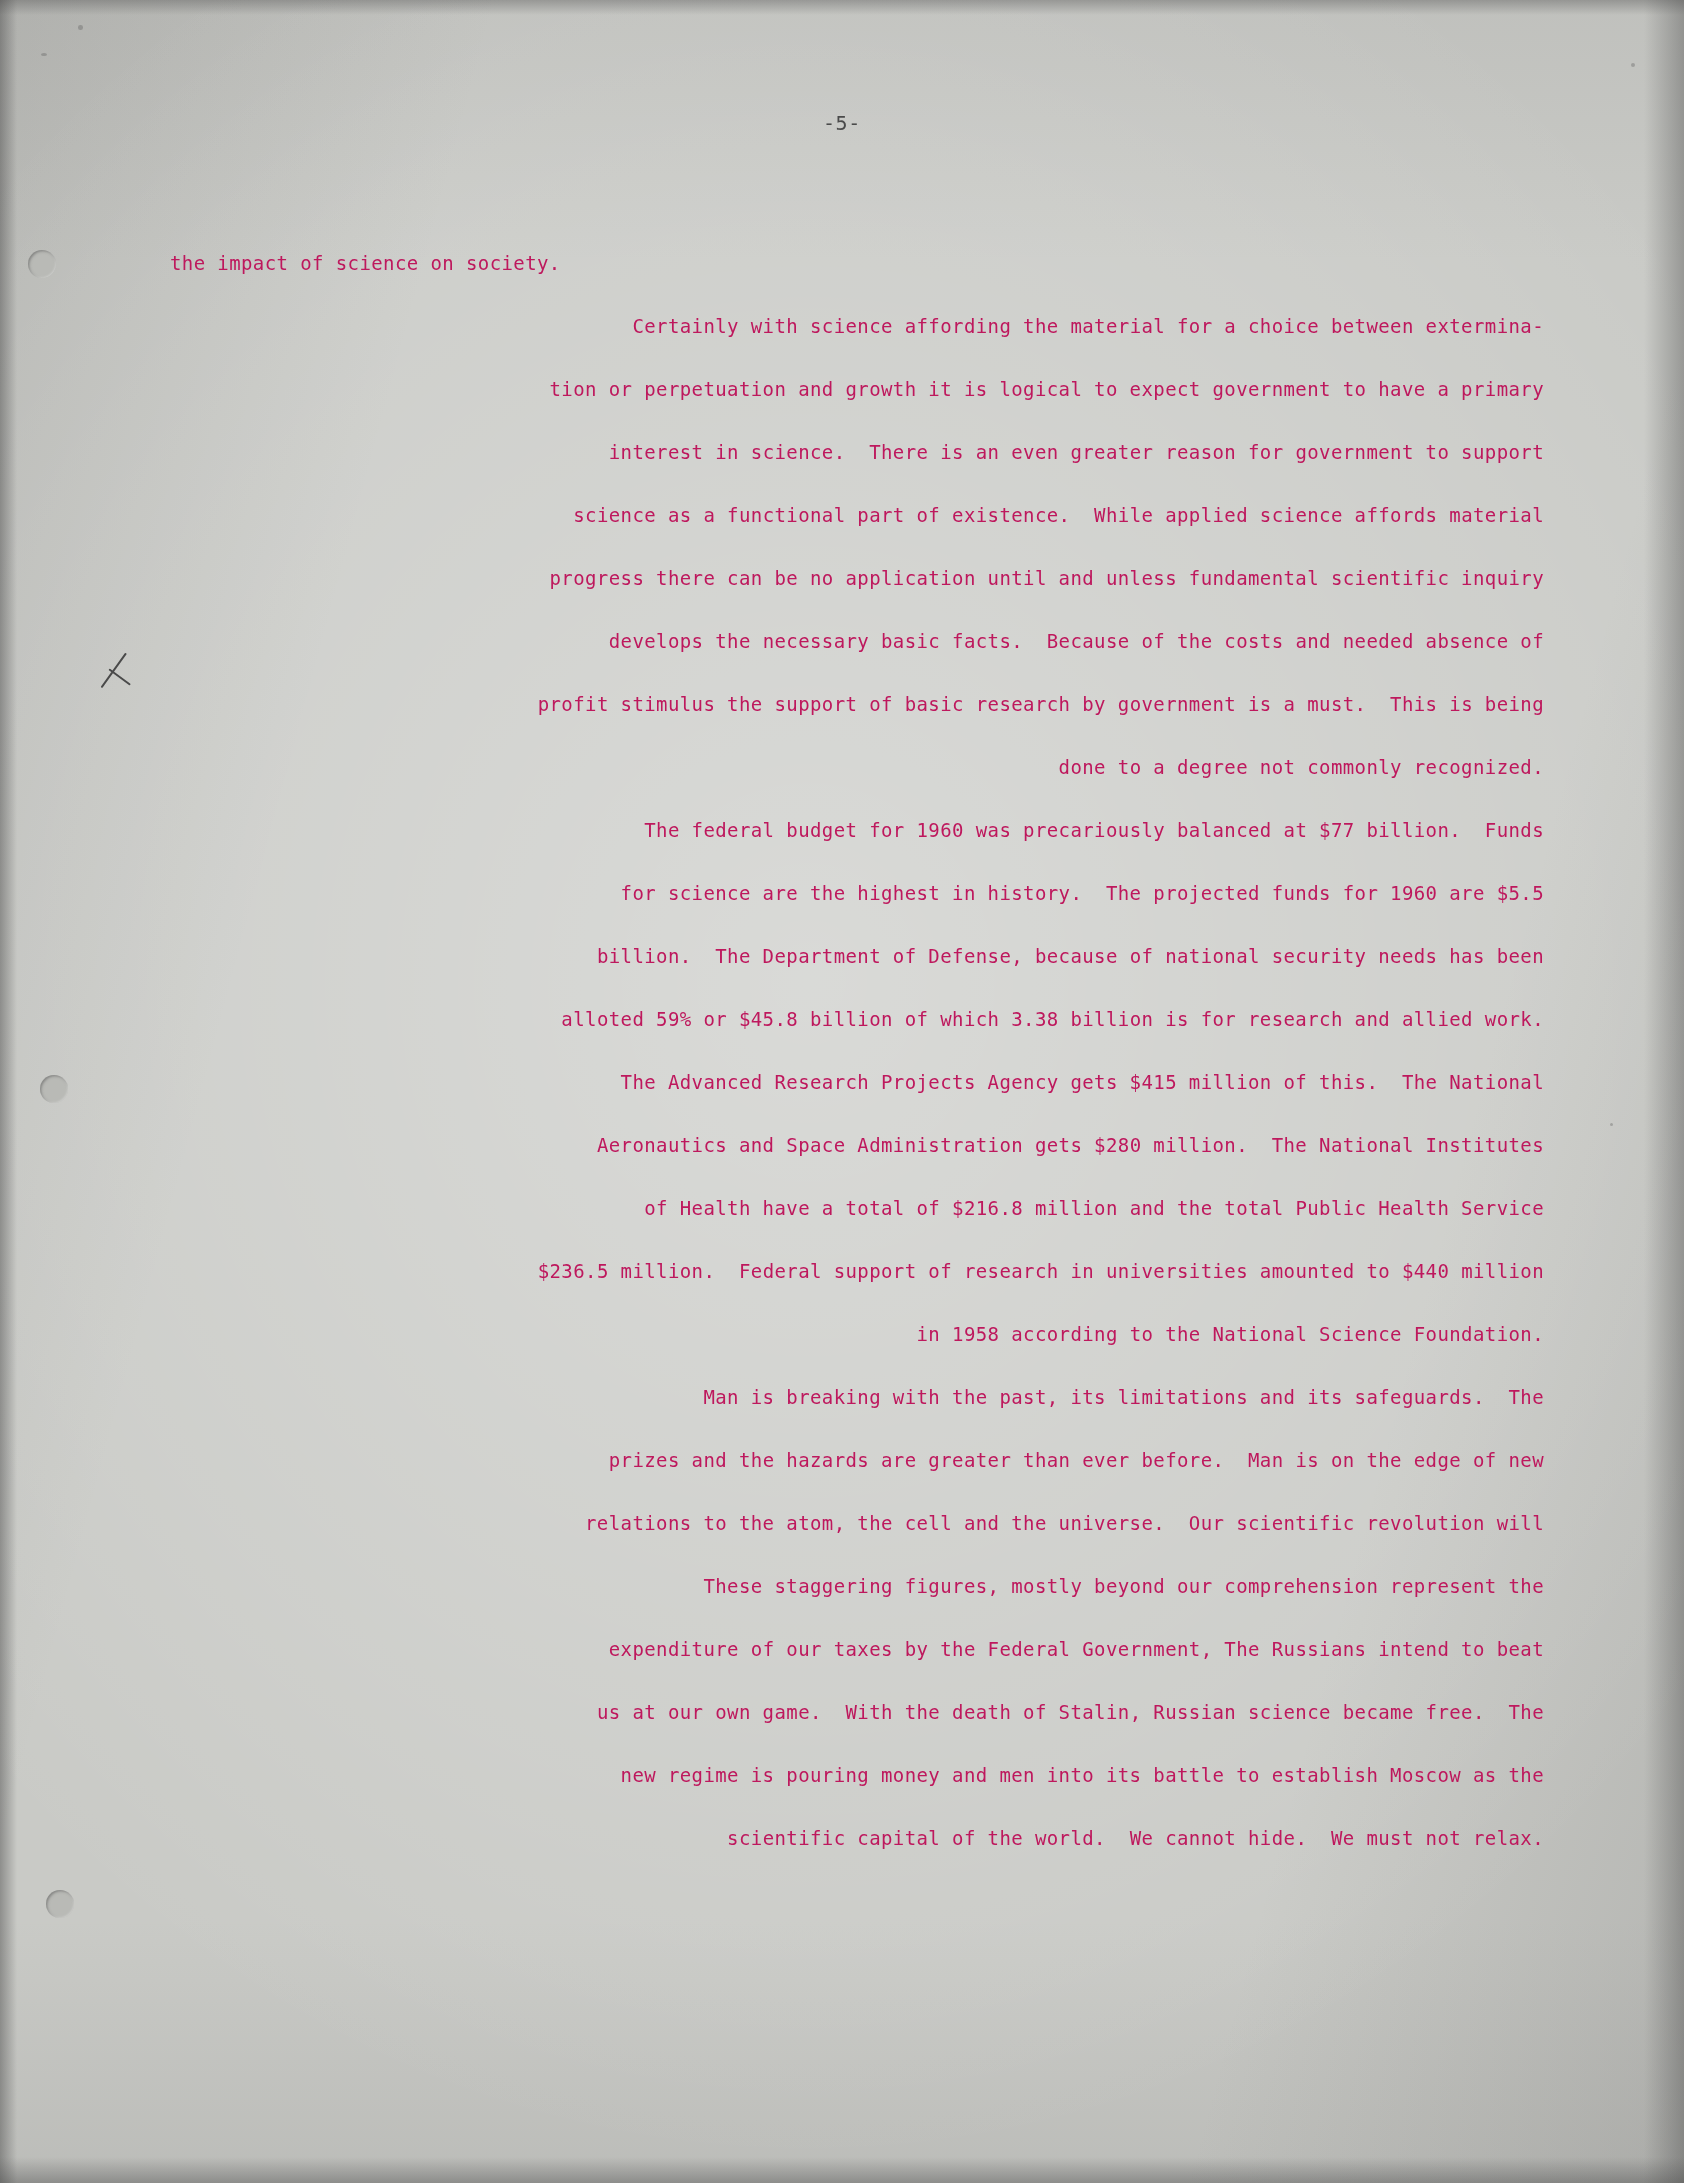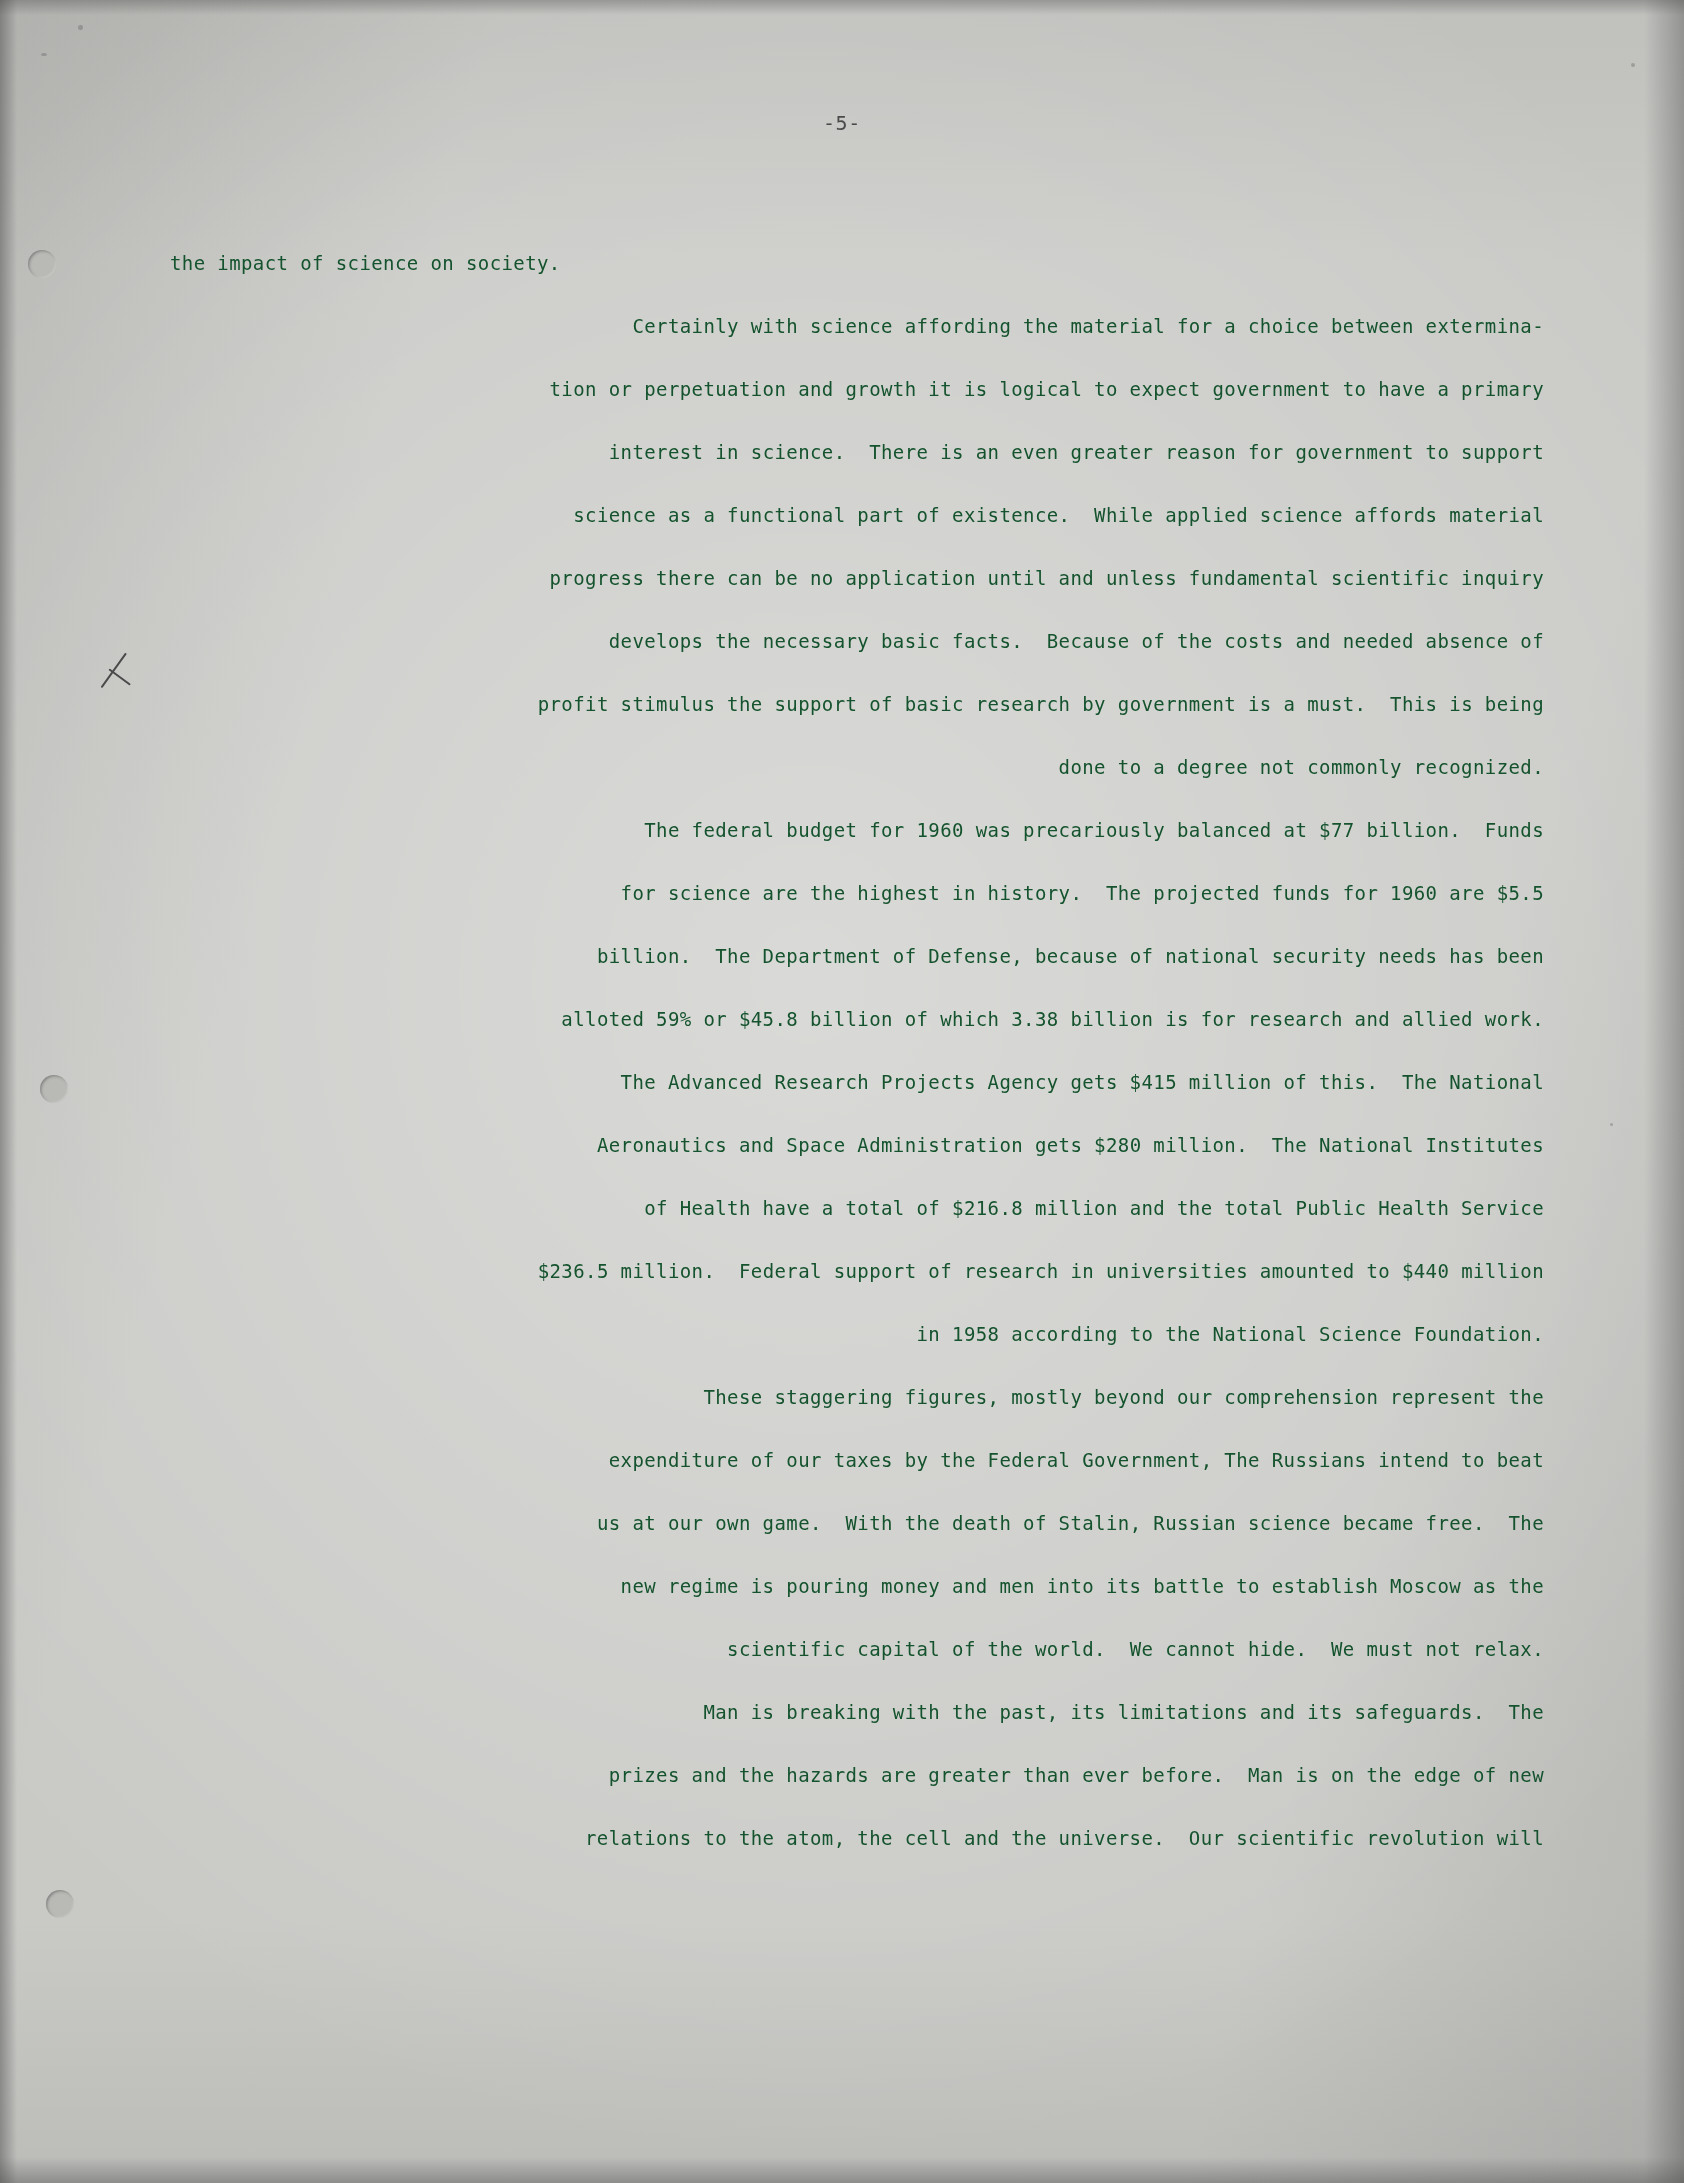--- a/index.html
+++ b/index.html
@@ -72,21 +72,21 @@
     font-size: 20px;
     letter-spacing: 0.7px;
     color: #4a4a4a;
   }
 
   .body-text {
     position: absolute;
     left: 170px;
     top: 232px;
     width: 1374px;
-    color: #14532d;
+    color: #be185d;
     font-size: 19px;
     line-height: 63px;
     letter-spacing: 0.4px;
   }
   .para {
     margin: 0 0 0 0;
     white-space: pre-wrap;
   }
   .para + .para {
     margin-top: 0;
@@ -146,28 +146,28 @@
 done to a degree not commonly recognized.</p>
     <p class="para">        The federal budget for 1960 was precariously balanced at $77 billion.  Funds
 for science are the highest in history.  The projected funds for 1960 are $5.5
 billion.  The Department of Defense, because of national security needs has been
 alloted 59% or $45.8 billion of which 3.38 billion is for research and allied work.
 The Advanced Research Projects Agency gets $415 million of this.  The National
 Aeronautics and Space Administration gets $280 million.  The National Institutes
 of Health have a total of $216.8 million and the total Public Health Service
 $236.5 million.  Federal support of research in universities amounted to $440 million
 in 1958 according to the National Science Foundation.</p>
+    <p class="para">        Man is breaking with the past, its limitations and its safeguards.  The
+prizes and the hazards are greater than ever before.  Man is on the edge of new
+relations to the atom, the cell and the universe.  Our scientific revolution will</p>
     <p class="para">        These staggering figures, mostly beyond our comprehension represent the
 expenditure of our taxes by the Federal Government, The Russians intend to beat
 us at our own game.  With the death of Stalin, Russian science became free.  The
 new regime is pouring money and men into its battle to establish Moscow as the
 scientific capital of the world.  We cannot hide.  We must not relax.</p>
-    <p class="para">        Man is breaking with the past, its limitations and its safeguards.  The
-prizes and the hazards are greater than ever before.  Man is on the edge of new
-relations to the atom, the cell and the universe.  Our scientific revolution will</p>
   </div>
 
   <div class="speck" style="left:78px; top:25px; width:4.6px; height:4.6px;"></div>
   <div class="speck" style="left:41px; top:53px; width:6px; height:3.3px;"></div>
   <div class="speck" style="left:1631px; top:63px; width:4px; height:4px;"></div>
   <div class="speck" style="left:1610px; top:1123px; width:3.3px; height:3.3px;"></div>
 
 </div>
 
 

